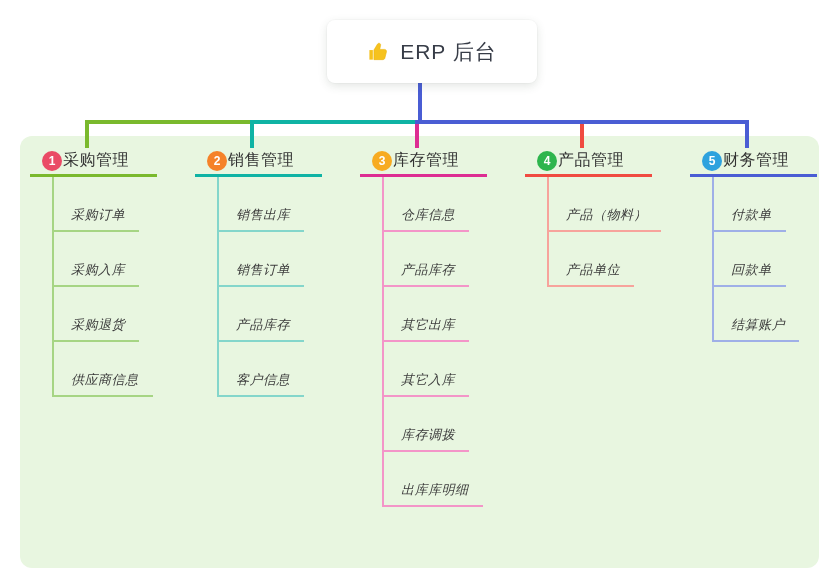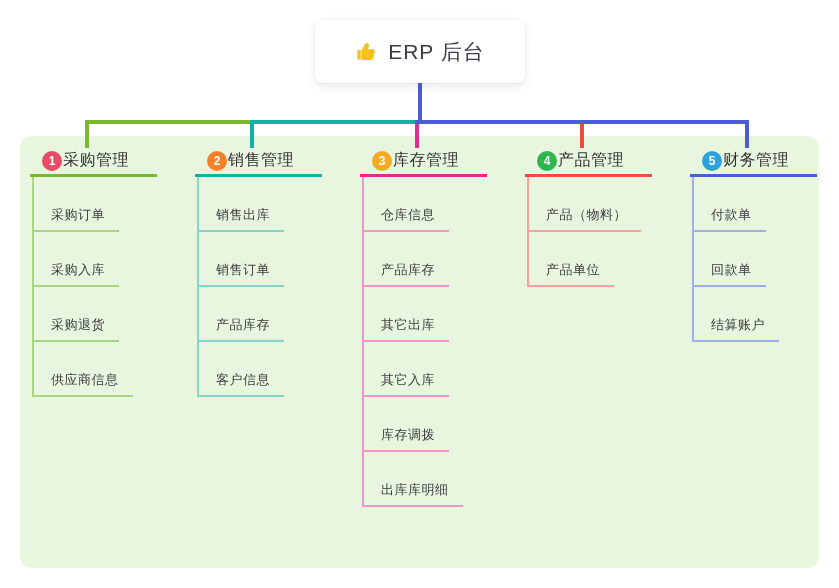--- a/index.html
+++ b/index.html
@@ -4,40 +4,40 @@
 <style>
   html,body{margin:0;padding:0;background:#fff;}
   body{font-family:"Liberation Sans","DejaVu Sans",sans-serif;}
   .stage{position:relative;width:839px;height:588px;background:#ffffff;overflow:hidden;}
 
   
   .panel{position:absolute;left:20px;top:136px;width:799px;height:432px;
          background:#e8f6e0;border-radius:12px;}
 
   
-  .root-node{position:absolute;left:315px;top:20px;width:210px;height:63px;
+  .root-node{position:absolute;left:327px;top:20px;width:210px;height:63px;
              background:#ffffff;border-radius:8px;
              box-shadow:0 3px 10px rgba(60,80,60,.14), 0 0 0 1px rgba(0,0,0,.02);
              display:flex;align-items:center;justify-content:center;gap:10px;}
   .root-label{font-size:21px;font-weight:500;color:#373c47;letter-spacing:1px;}
   .root-icon{display:flex;align-items:center;}
 
   
   .connectors div{position:absolute;}
 
   
   .branch{position:absolute;top:147px;width:150px;}
   .branch-title{display:flex;align-items:center;width:115px;height:27px;
                 padding-left:12px;border-bottom:3px solid var(--main);cursor:pointer;}
   .badge{width:20px;height:20px;border-radius:50%;background:var(--badge);
          color:#fff;font-size:12px;font-weight:bold;line-height:20px;
          text-align:center;flex:0 0 auto;}
   .branch-label{margin-left:1px;font-size:16px;font-weight:500;color:#333;
                 letter-spacing:.5px;white-space:nowrap;}
-  .children{margin-left:2px;border-left:2px solid var(--light);width:max-content;}
+  .children{margin-left:22px;border-left:2px solid var(--light);width:max-content;font-style:italic;}
   .child{box-sizing:border-box;height:55px;display:flex;align-items:flex-end;
          padding:0 14px 6px 17px;border-bottom:2px solid var(--light);
          width:max-content;font-size:13px;color:#3c3c3c;letter-spacing:.5px;
          white-space:nowrap;cursor:pointer;}
 </style>
 </head>
 <body>
 
 <div class="stage">
 

